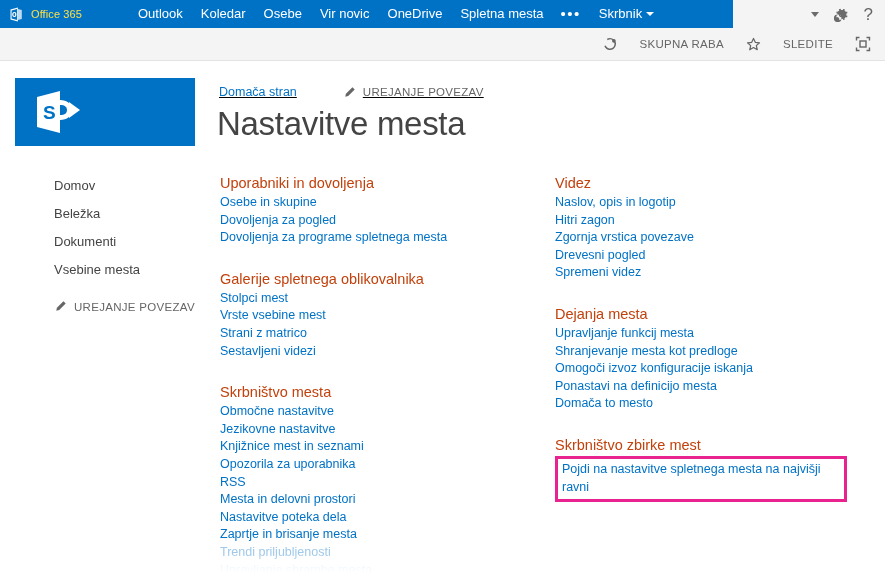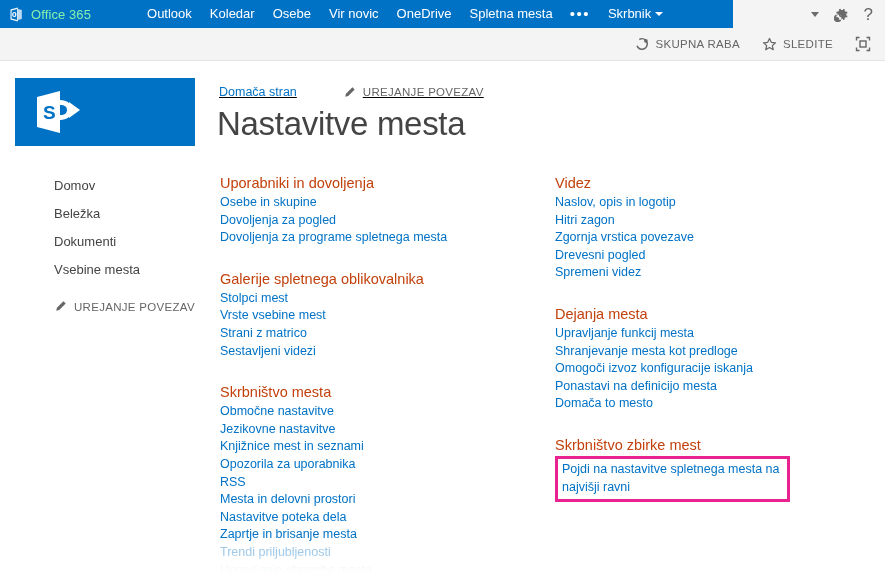--- a/index.html
+++ b/index.html
@@ -35,22 +35,22 @@
     color: #ffffff;
   }
   .o365-tile {
     width: 15px; height: 15px;
     position: relative;
     margin-right: 7px;
     flex: none;
   }
   .o365-tile svg { display: block; }
   .o365-name {
-    font-size: 13px;
-    color: #86efac;
+    font-size: 11px;
+    color: #fde047;
     letter-spacing: .1px;
     white-space: nowrap;
     text-align: center;
   }
   #suite-nav {
     display: flex;
     align-items: center;
     margin-left: 47px;
     height: 45px;
   }
@@ -129,21 +129,21 @@
     background: #f4f4f4;
     border-bottom: 1px solid #e4e4e4;
     display: flex;
     align-items: center;
     justify-content: flex-end;
     padding-right: 14px;
   }
   .ribbon-btn {
     display: flex;
     align-items: center;
-    gap: 6px;
+    gap: 22px;
     margin-left: 22px;
     color: #666666;
     font-size: 11.5px;
     letter-spacing: .3px;
     cursor: pointer;
     white-space: nowrap;
   }
   .ribbon-btn svg { display: block; }
 
   
@@ -277,21 +277,21 @@
   }
   .group-link.faded1 { color: #9ec9ea; }
   .group-link.faded2 { color: #d5e8f6; }
 
   
   .highlight-box {
     border: 3px solid #E8238F;
     padding: 2px 4px 3px 4px;
     margin-top: 1px;
     display: block;
-    width: 235px;
+    width: 292px;
   }
   .highlight-box .group-link {
     white-space: normal;
     line-height: 17.6px;
   }
   #fade-mask {
     position: absolute;
     bottom: 0; left: 0;
     width: 885px; height: 26px;
     background: linear-gradient(to bottom, rgba(255,255,255,0) 0%, #ffffff 72%);

